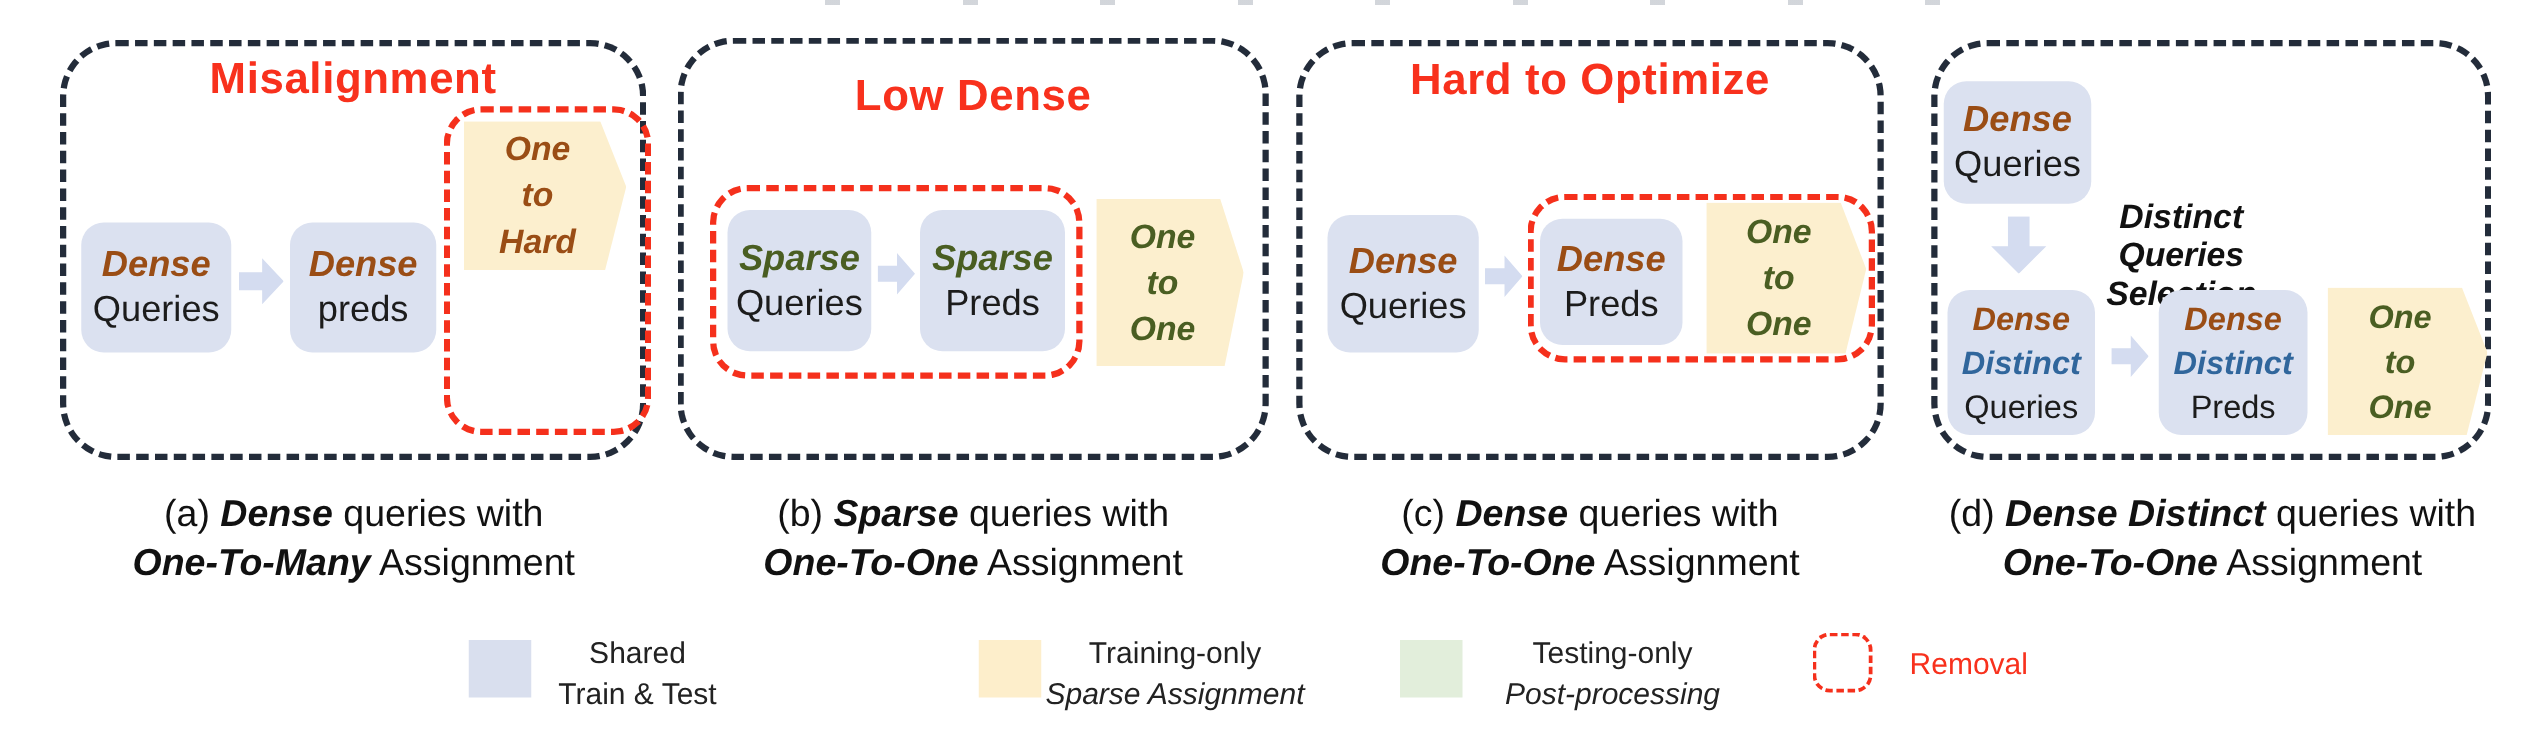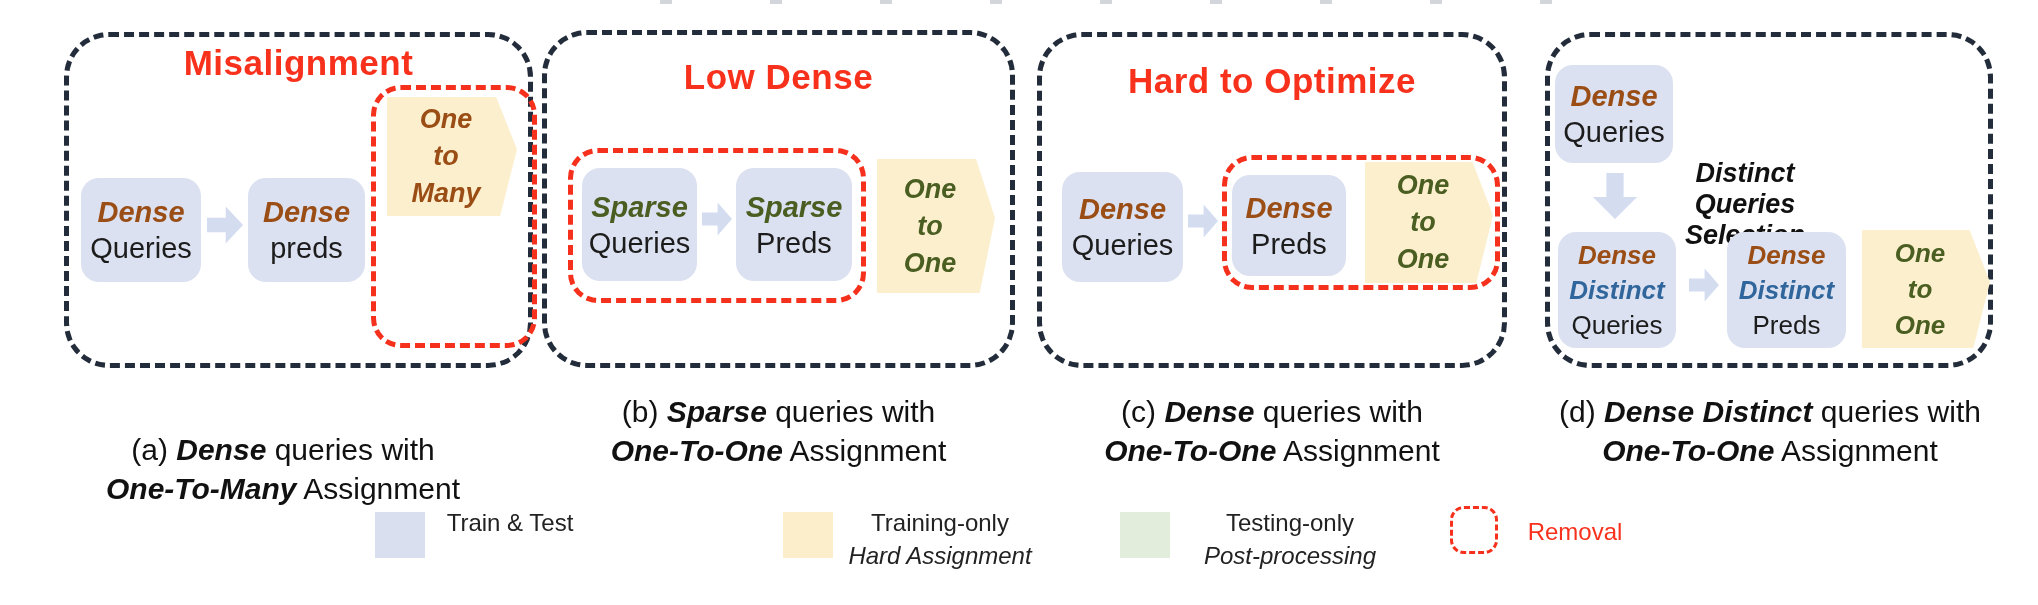--- a/index.html
+++ b/index.html
@@ -78,41 +78,41 @@
   .leg-text .it { font-style:italic; }
   .leg-text.red { color:#f8311d; }
 </style>
 </head>
 <body>
 
 <div class="stage">
 
   <div class="crop-remnant"></div>
 
-  <div class="panel" style="left:64px; top:32px; width:469px; height:336px;">
+  <div class="panel" style="left:48px; top:32px; width:469px; height:336px;">
     <div class="panel-title" style="top:6px;">Misalignment</div>
 
     <div class="qbox" style="left:12px; top:141px; width:120px; height:104px;">
       <div class="l em-brown">Dense</div>
       <div class="l">Queries</div>
     </div>
 
     <div class="arrow-r" style="left:138px; top:168px; width:36px; height:40px;"></div>
 
     <div class="qbox" style="left:179px; top:141px; width:117px; height:104px;">
       <div class="l em-brown">Dense</div>
       <div class="l">preds</div>
     </div>
 
     <div class="weakbox" style="left:302px; top:48px; width:166px; height:263px;"></div>
 
     <div class="pent yellow" style="left:318px; top:60px; width:130px; height:119px;">
       <div class="l em-brown">One</div>
       <div class="l em-brown">to</div>
-      <div class="l em-brown">Many</div>
+      <div class="l em-brown">Hard</div>
     </div>
 
   </div>
 
   <div class="panel" style="left:542px; top:30px; width:473px; height:338px;">
     <div class="panel-title" style="top:22px;">Low Dense</div>
 
     <div class="weakbox" style="left:21px; top:113px; width:298px; height:155px;"></div>
 
     <div class="qbox" style="left:35px; top:133px; width:115px; height:113px;">
@@ -128,21 +128,21 @@
     </div>
 
     <div class="pent yellow" style="left:330px; top:124px; width:118px; height:134px;">
       <div class="l em-green">One</div>
       <div class="l em-green">to</div>
       <div class="l em-green">One</div>
     </div>
   </div>
 
   <div class="panel" style="left:1037px; top:32px; width:470px; height:336px;">
-    <div class="panel-title" style="top:24px;">Hard to Optimize</div>
+    <div class="panel-title" style="top:7px;">Hard to Optimize</div>
 
     <div class="qbox" style="left:20px; top:135px; width:121px; height:110px;">
       <div class="l em-brown">Dense</div>
       <div class="l">Queries</div>
     </div>
 
     <div class="arrow-r" style="left:146px; top:166px; width:30px; height:36px;"></div>
 
     <div class="weakbox" style="left:180px; top:118px; width:278px; height:135px;"></div>
 
@@ -186,21 +186,21 @@
       <div class="l">Preds</div>
     </div>
 
     <div class="pent yellow small" style="left:312px; top:193px; width:128px; height:118px;">
       <div class="l em-green">One</div>
       <div class="l em-green">to</div>
       <div class="l em-green">One</div>
     </div>
   </div>
 
-  <div class="caption" style="left:48px; top:392px; width:470px;margin-top:38px;">
+  <div class="caption" style="left:48px; top:392px; width:470px;">
     <div><span>(a)</span> <span class="em">Dense</span> <span>queries with</span></div>
     <div><span class="em">One-To-Many</span> <span>Assignment</span></div>
   </div>
 
   <div class="caption" style="left:542px; top:392px; width:473px;">
     <div><span>(b)</span> <span class="em">Sparse</span> <span>queries with</span></div>
     <div><span class="em">One-To-One</span> <span>Assignment</span></div>
   </div>
 
   <div class="caption" style="left:1037px; top:392px; width:470px;">
@@ -208,27 +208,28 @@
     <div><span class="em">One-To-One</span> <span>Assignment</span></div>
   </div>
 
   <div class="caption" style="left:1545px; top:392px; width:450px;">
     <div><span>(d)</span> <span class="em">Dense Distinct</span> <span>queries with</span></div>
     <div><span class="em">One-To-One</span> <span>Assignment</span></div>
   </div>
 
   <div class="sw blue" style="left:375px; top:512px;"></div>
   <div class="leg-text" style="left:420px; top:506px; width:180px;">
+    <div>Shared</div>
     <div>Train &amp; Test</div>
   </div>
 
   <div class="sw yellow" style="left:783px; top:512px;"></div>
   <div class="leg-text" style="left:830px; top:506px; width:220px;">
     <div>Training-only</div>
-    <div class="it">Hard Assignment</div>
+    <div class="it">Sparse Assignment</div>
   </div>
 
   <div class="sw green" style="left:1120px; top:512px;"></div>
   <div class="leg-text" style="left:1170px; top:506px; width:240px;">
     <div>Testing-only</div>
     <div class="it">Post-processing</div>
   </div>
 
   <div class="sw weak" style="left:1450px; top:506px;"></div>
   <div class="leg-text red" style="left:1505px; top:515px; width:140px;">

